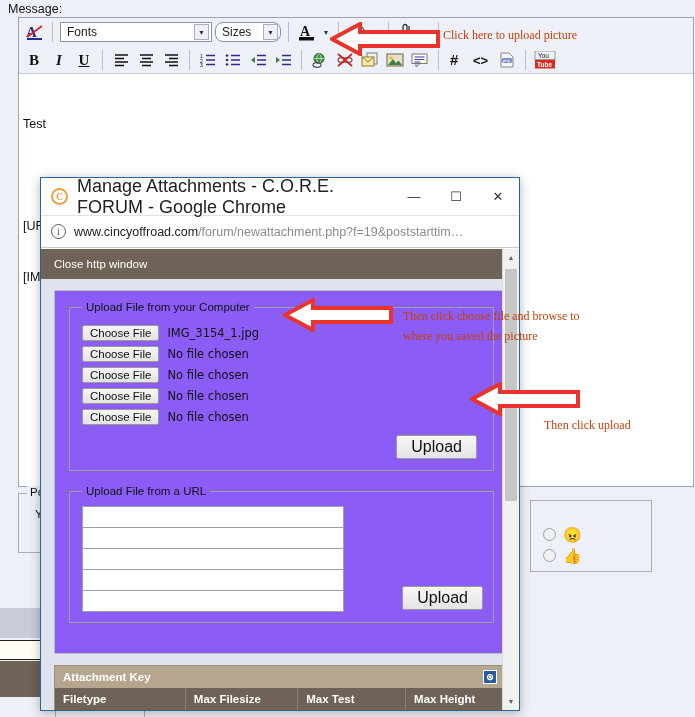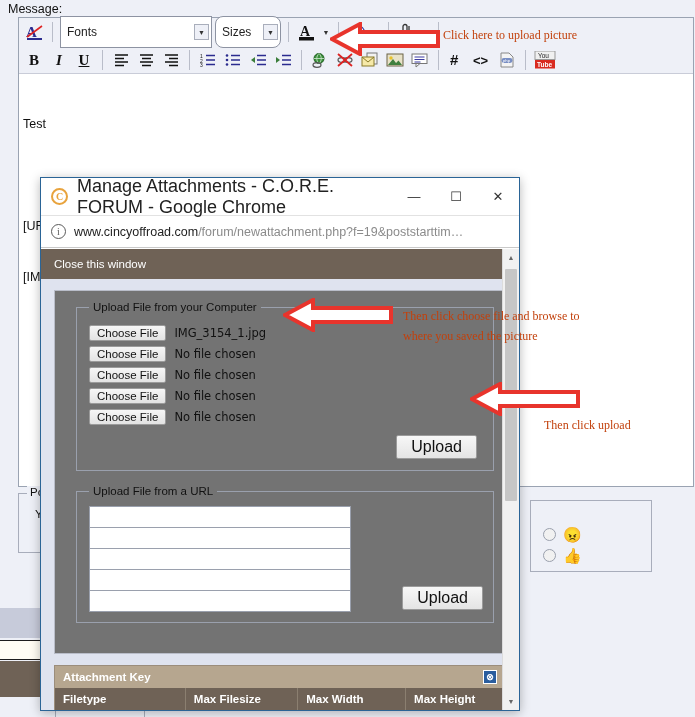--- a/index.html
+++ b/index.html
@@ -27,21 +27,21 @@
   .tb-row { display:flex; align-items:center; height:28px; padding:0 4px; gap:3px; }
   .tb-sep { width:1px; height:20px; background:#b9bdc9; margin:0 4px; }
   .tb-btn {
     width:22px; height:22px; display:flex; align-items:center; justify-content:center;
     font-size:13px; color:#111; cursor:default; position:relative;
   }
   .tb-btn.bold { font-weight:bold; font-family:"Liberation Serif", serif; font-size:15px;}
   .tb-btn.ital { font-style:italic; font-weight:bold; font-family:"Liberation Serif", serif; font-size:15px;}
   .tb-btn.und  { text-decoration:underline; font-weight:bold; font-family:"Liberation Serif", serif; font-size:15px;}
   .combo {
-    height:32px; background:#fff; border:1px solid #8d93a2;
+    height:20px; background:#fff; border:1px solid #8d93a2;
     display:flex; align-items:center; justify-content:space-between;
     padding:0 2px 0 6px; font-size:12px; color:#222;
   }
   .combo.fonts { width:152px; }
   .combo.sizes { width:66px;border-radius:8px; }
   .combo .arrow {
     width:15px; height:16px; background:#eef0f7; border:1px solid #a9aebb;
     display:flex; align-items:center; justify-content:center; font-size:7px; color:#333;
   }
   .mini-arrow { font-size:7px; color:#333; width:10px; text-align:center; }
@@ -115,22 +115,22 @@
   }
   .forum-head {
     height:30px; background:#6f6256;
     display:flex; align-items:center; justify-content:space-between;
     padding:0 14px 0 13px; color:#fff;
   }
   .forum-head .h-t { font-size:14px; font-weight:bold; }
   .forum-head .h-c { font-size:11.5px; }
 
   .panel {
-    margin:11px 13px 0 13px; background:#737373;
-    border:1px solid #b9bdc9; padding:10px 11px 12px 21px;
+    margin:11px 13px 0 13px; background:#8b5cf6;
+    border:1px solid #b9bdc9; padding:10px 11px 12px 14px;
   }
   fieldset.fs {
     border:1px solid #9aa0ad; margin:0 0 14px 0; padding:9px 10px 11px 12px;
     background:transparent;
   }
   fieldset.fs legend { font-size:11.5px; color:#111; padding:0 4px; }
   .file-row { display:flex; align-items:center; gap:8px; height:21px; margin-bottom:0px; }
   .btn-file {
     background:linear-gradient(#f6f6f6,#e3e3e3); border:1px solid #9b9b9b;
     font-size:11.5px; padding:1px 7px; color:#111; border-radius:2px;
@@ -429,21 +429,21 @@
   </div>
 
   <div class="cw-addr">
     <span class="info-ic">i</span>
     <span class="url"><b>www.cincyoffroad.com</b><span>/forum/newattachment.php?f=19&amp;poststarttim…</span></span>
   </div>
 
   <div class="cw-body">
 
     <div class="forum-head">
-      <span class="h-c">Close this window</span>
+      <span class="h-c">Close http window</span>
     </div>
 
     <div class="panel">
 
       <fieldset class="fs">
         <legend>Upload File from your Computer</legend>
 
         <div class="file-row">
           <button class="btn-file">Choose File</button>
           <span class="fname">IMG_3154_1.jpg</span>
@@ -488,21 +488,21 @@
     <div class="akey" style="margin-top:11px;">
       <div class="akey-head">
         <span>Attachment Key</span>
         <span class="akey-badge">⊗</span>
       </div>
       <table class="akey-t">
         <thead>
           <tr>
             <th style="width:29%">Filetype</th>
             <th style="width:25%">Max Filesize</th>
-            <th style="width:24%">Max Width</th>
+            <th style="width:24%">Max Test</th>
             <th>Max Height</th>
           </tr>
         </thead>
         <tbody>
           <tr class="odd">
             <td>
               <span class="ft">
                 <span class="ft-ic">
                   <svg width="14" height="14" viewBox="0 0 14 14">
                     <rect x="1" y="1" width="12" height="12" fill="#fff" stroke="#666"></rect>

